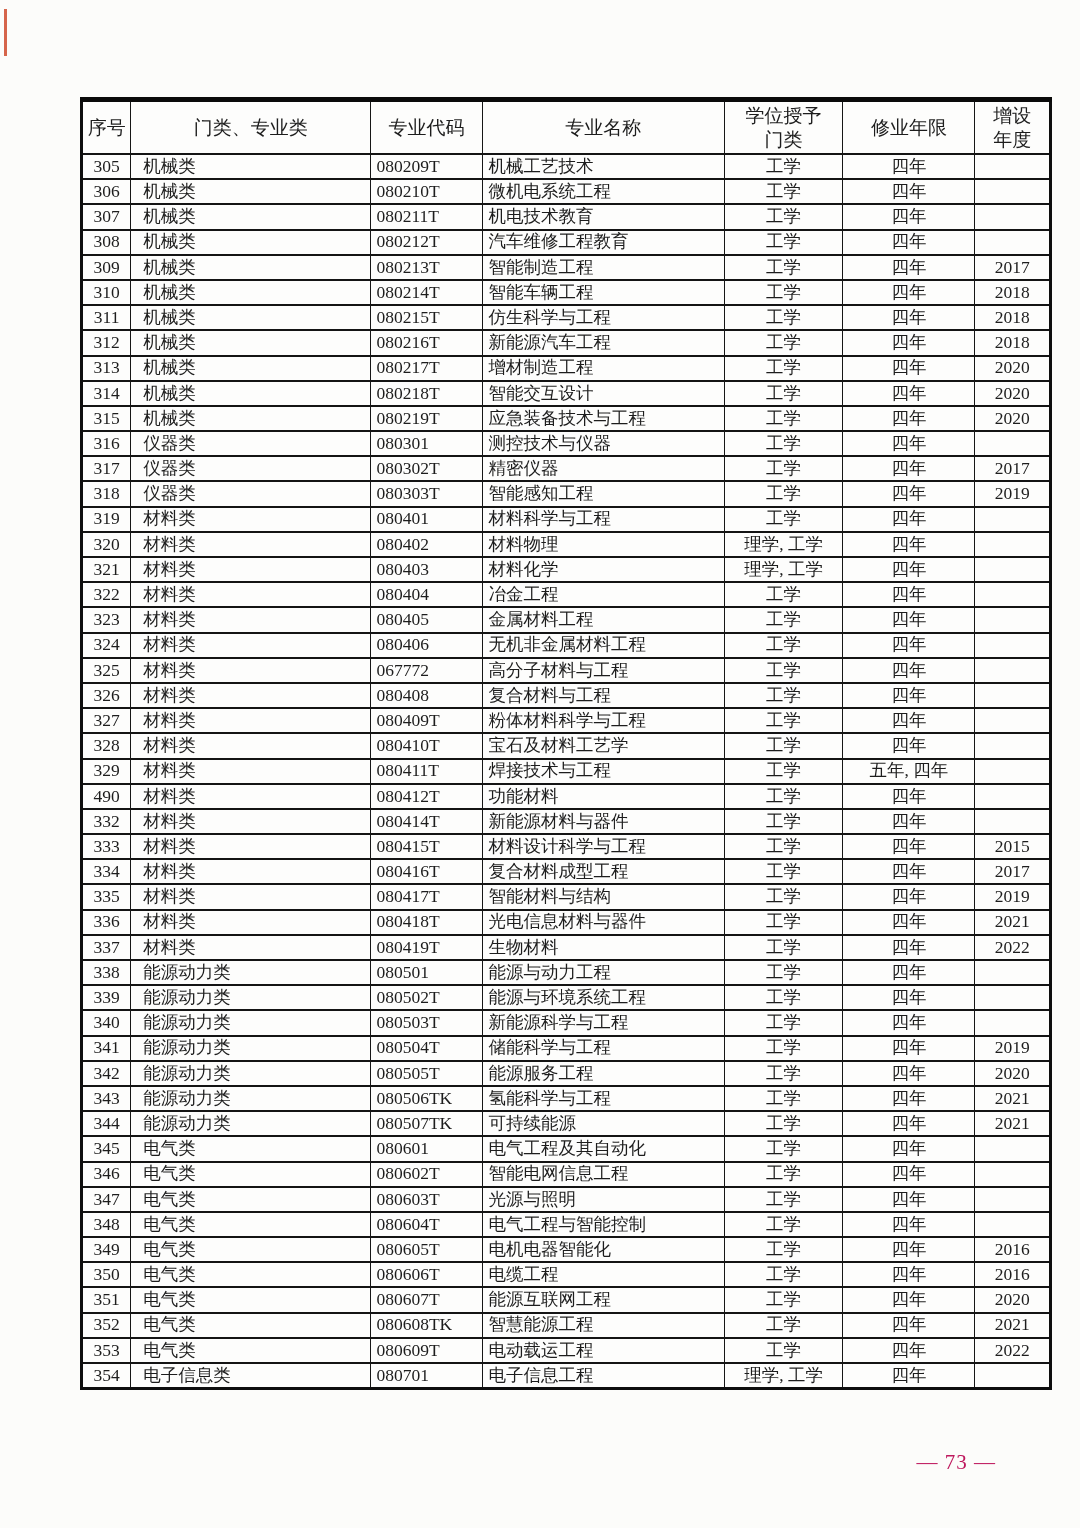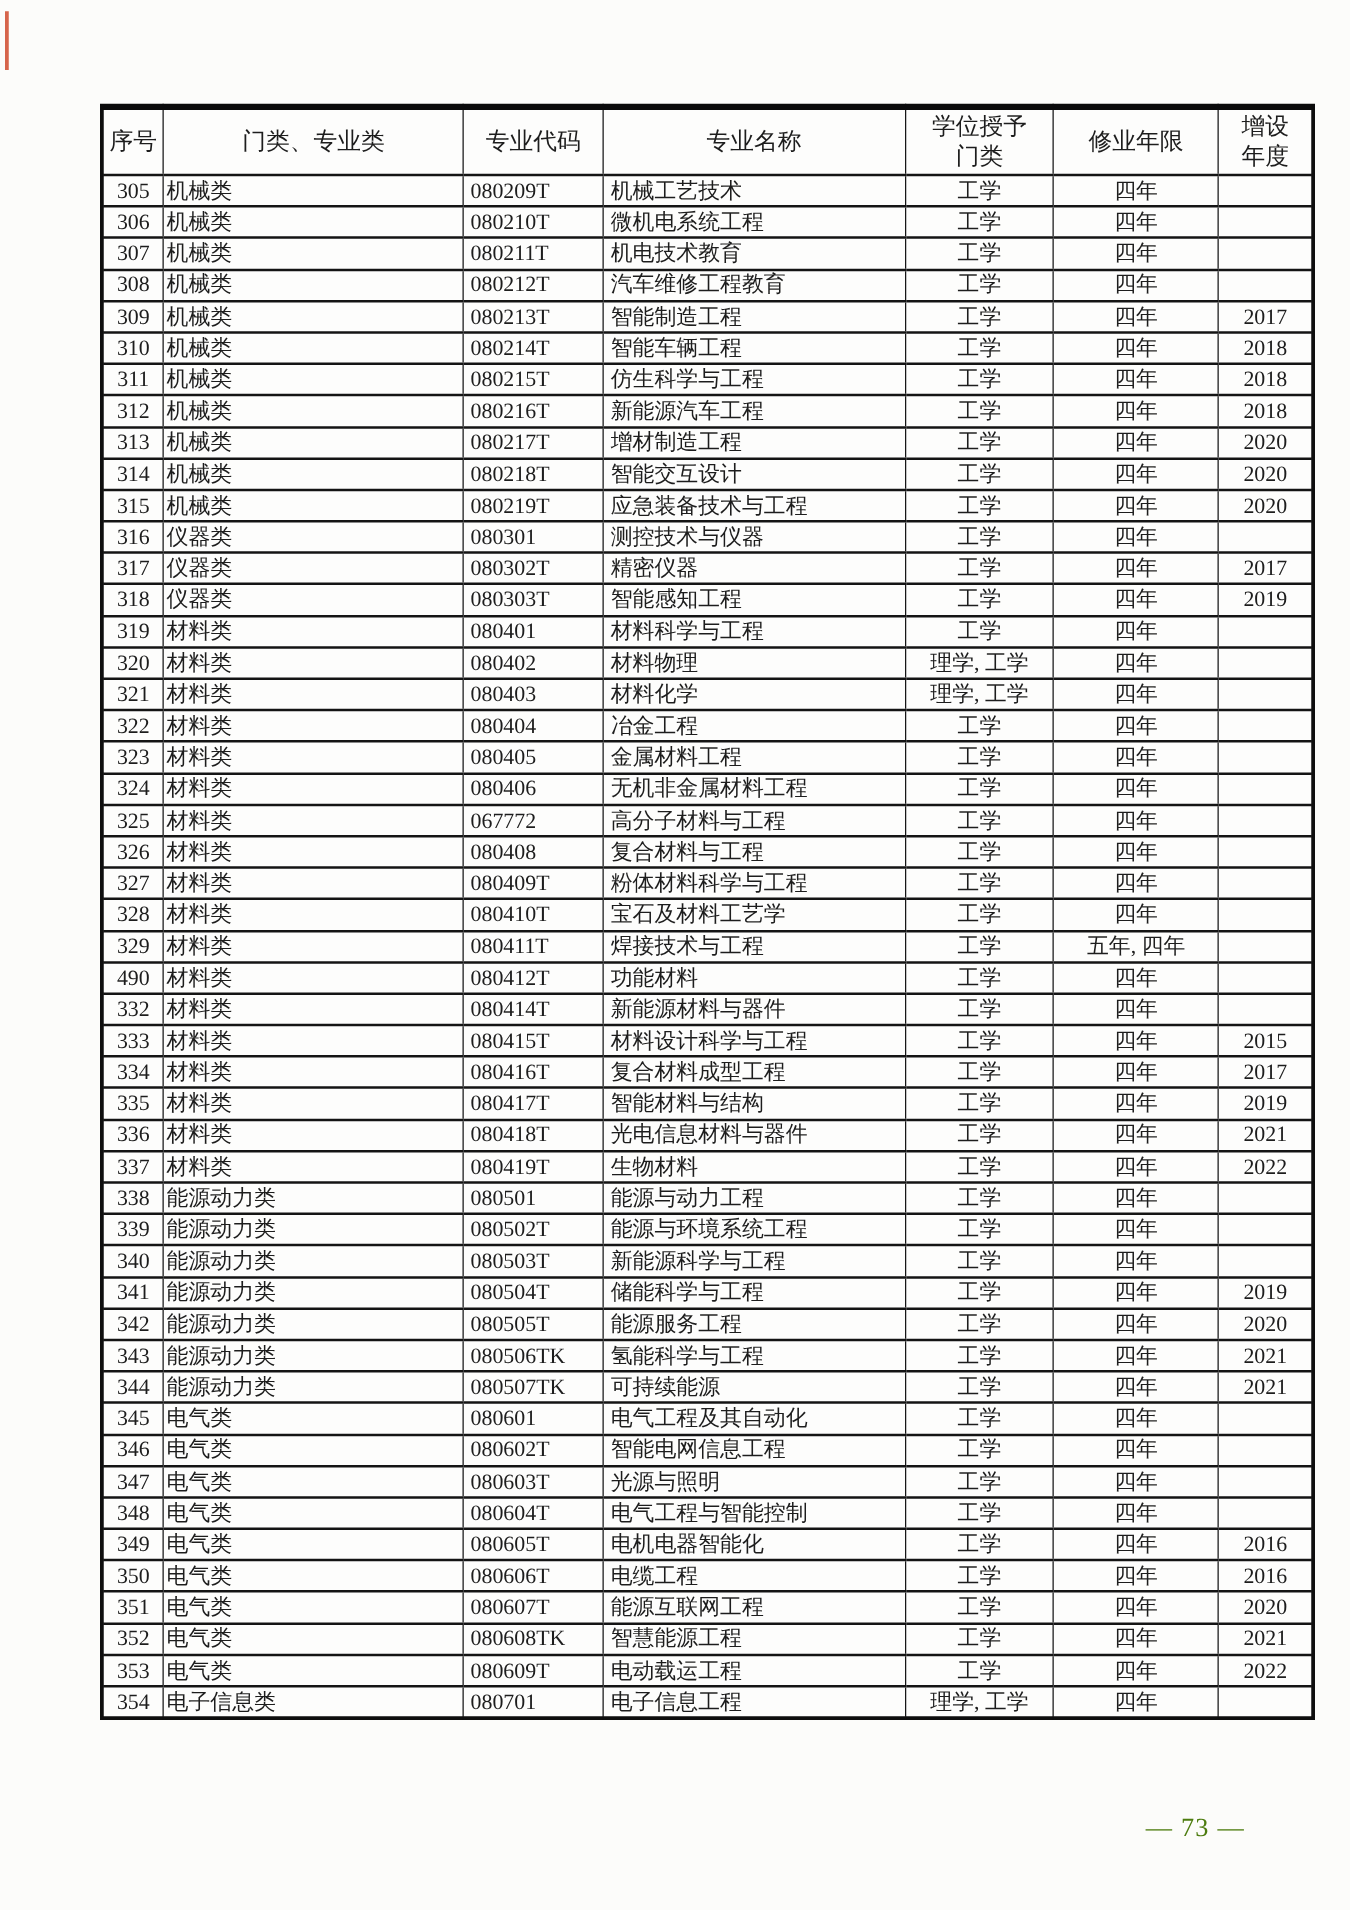--- a/index.html
+++ b/index.html
@@ -20,21 +20,21 @@
     left: 4px;
     top: 9px;
     width: 3px;
     height: 47px;
     background: #cf4a2c;
     opacity: 0.85;
   }
   .table-wrap {
     position: absolute;
     left: 80px;
-    top: 83px;
+    top: 97px;
     width: 972px;
   }
   table.majors {
     border-collapse: collapse;
     table-layout: fixed;
     width: 100%;
     background: #fdfdfc;
   }
   table.majors {
     border: 3px solid #0e0e0e;
@@ -57,33 +57,33 @@
     line-height: 1.25;
   }
   td {
     height: 23.2px;
     font-size: 17.5px;
     white-space: nowrap;
     overflow: hidden;
     line-height: 1;
   }
   td.c-no   { text-align: center; }
-  td.c-cat  { text-align: left; padding-left: 2px; border-radius: 10px; }
+  td.c-cat  { text-align: left; padding-left: 12px; border-radius: 10px; }
   td.c-code { text-align: left; padding-left: 5px; }
   td.c-name { text-align: left; padding-left: 6px; }
   td.c-deg  { text-align: center; }
   td.c-dur  { text-align: center; }
   td.c-year { text-align: center; }
   .page-num {
     position: absolute;
     top: 1450px;
     right: 84px;
     font-size: 21px;
     letter-spacing: 1px;
-    color: #4d7c0f;
+    color: #be185d;
   }
 </style>
 </head>
 <body>
 
 <div class="scan-artifact"></div>
 
 <div class="table-wrap">
   <table class="majors">
     <colgroup>

